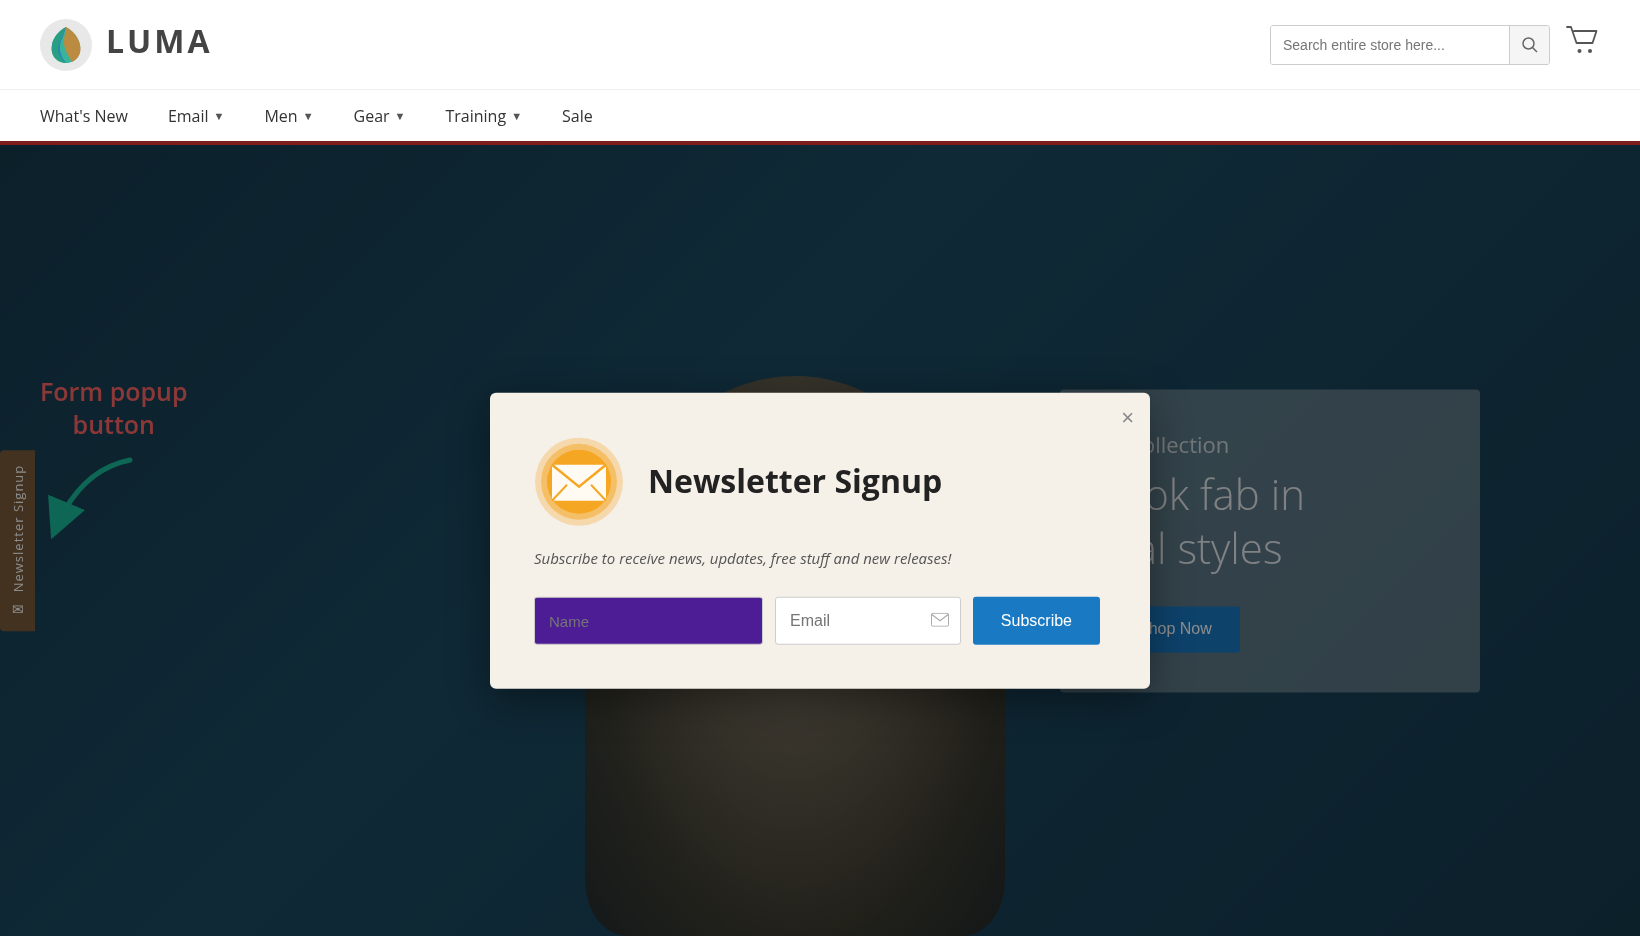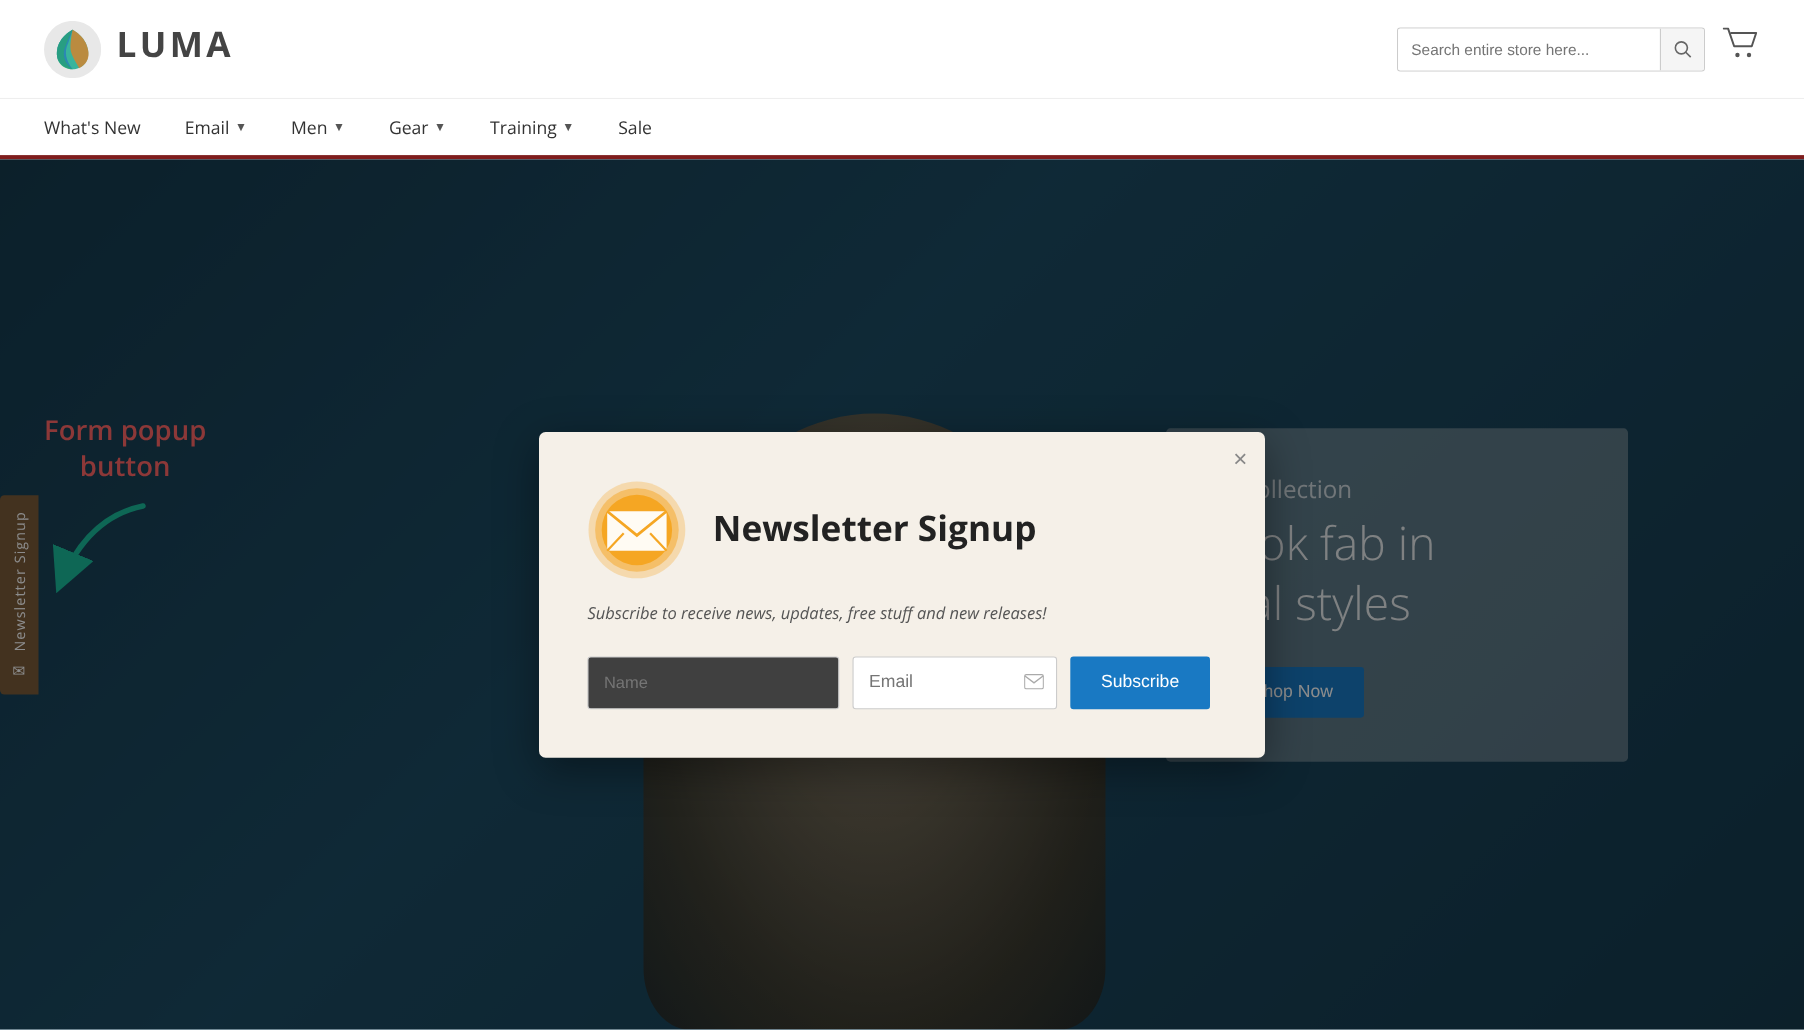--- a/index.html
+++ b/index.html
@@ -254,21 +254,21 @@
       gap: 12px;
       align-items: stretch;
     }
     .modal-input {
       flex: 1;
       height: 48px;
       border: 1px solid #ccc;
       border-radius: 3px;
       padding: 16px 14px;
       font-size: 15px;
-      background: #404040;
+      background: #4c1d95;
       color: #999;
       outline: none;
     }
     .email-input-wrap {
       flex: 1;
       position: relative;
       display: flex;
       align-items: center;
     }
     .email-input-wrap input {

